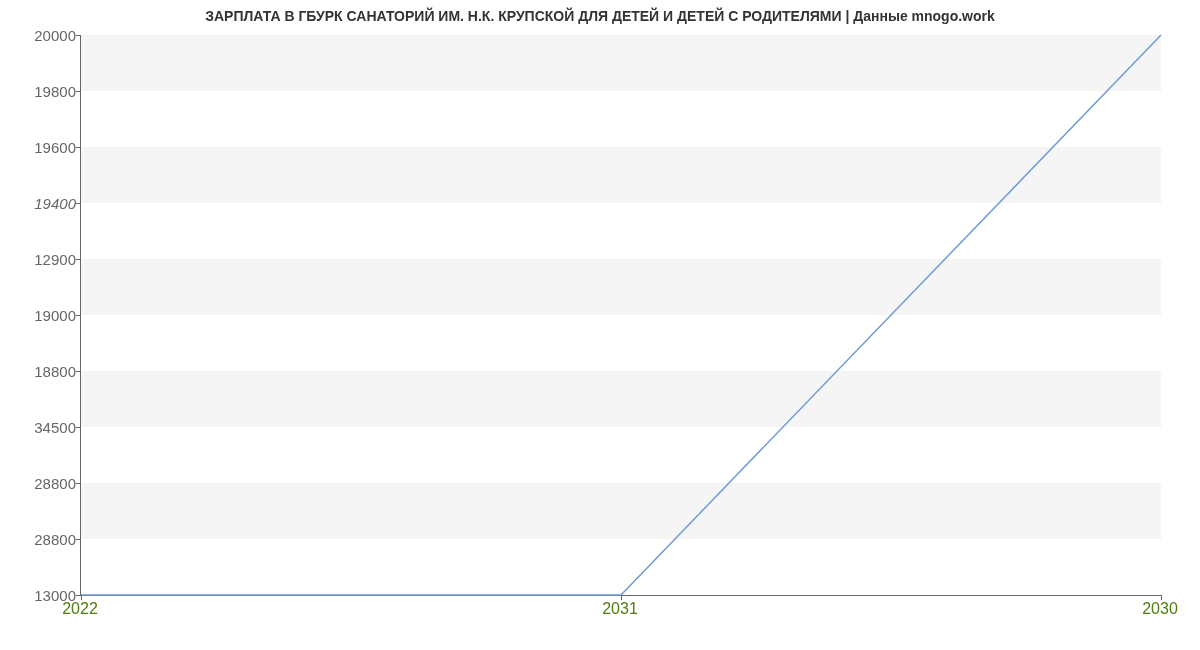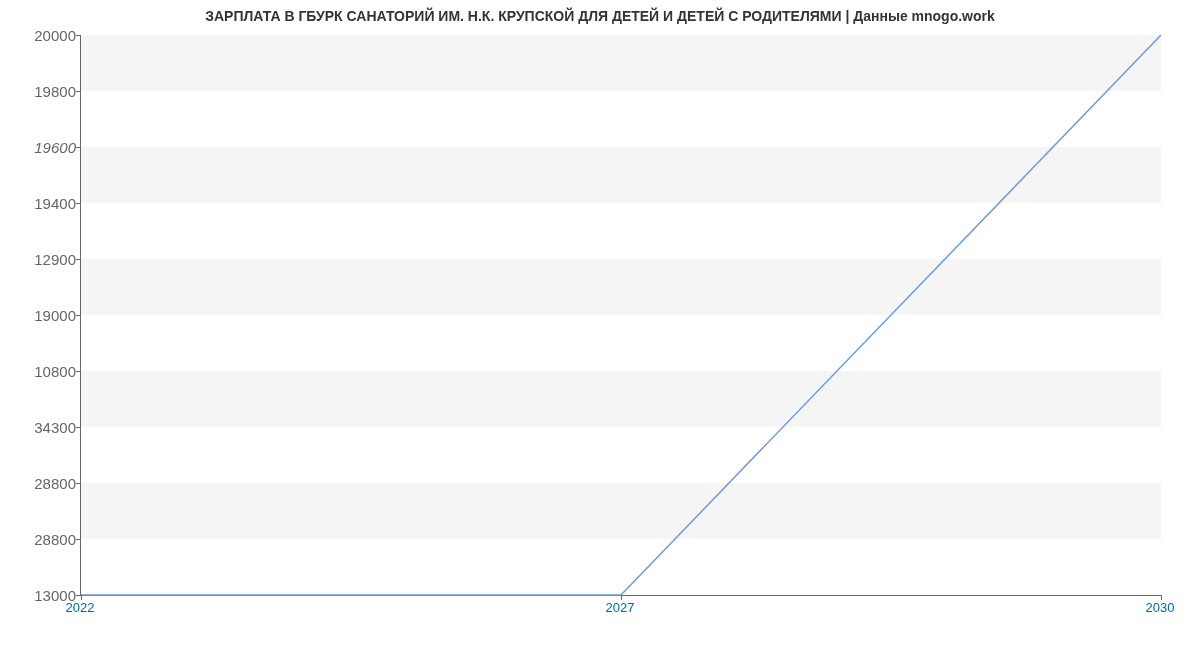--- a/index.html
+++ b/index.html
@@ -46,22 +46,22 @@
     right: 1124px;
     width: 60px;
     text-align: right;
     font-size: 15px;
     color: #666;
     transform: translateY(-50%);
   }
   .x-tick {
     position: absolute;
     top: 600px;
-    font-size: 13px;
-    color: #0369a1;
+    font-size: 16px;
+    color: #4d7c0f;
     transform: translateX(-50%);
   }
   .y-tick-mark {
     position: absolute;
     left: -5px;
     width: 5px;
     height: 1px;
     background: #666;
   }
   .x-tick-mark {
@@ -105,24 +105,24 @@
       <div class="y-tick-mark" style="top: 112px;"></div>
       <div class="y-tick-mark" style="top: 56px;"></div>
       <div class="y-tick-mark" style="top: 0px;"></div>
       <div class="x-tick-mark" style="left: 0px;"></div>
       <div class="x-tick-mark" style="left: 540px;"></div>
       <div class="x-tick-mark" style="left: 1080px;"></div>
     </div>
 <div class="y-tick" style="top: 595px;">13000</div>
     <div class="y-tick" style="top: 539px;">28800</div>
     <div class="y-tick" style="top: 483px;">28800</div>
-    <div class="y-tick" style="top: 427px;">34300</div>
-    <div class="y-tick" style="top: 371px;">10800</div>
+    <div class="y-tick" style="top: 427px;">34500</div>
+    <div class="y-tick" style="top: 371px;">18800</div>
     <div class="y-tick" style="top: 315px;">19000</div>
     <div class="y-tick" style="top: 259px;">12900</div>
-    <div class="y-tick" style="top: 203px;">19400</div>
-    <div class="y-tick" style="top: 147px; font-style: italic;">19600</div>
+    <div class="y-tick" style="top: 203px; font-style: italic;">19400</div>
+    <div class="y-tick" style="top: 147px;">19600</div>
     <div class="y-tick" style="top: 91px;">19800</div>
     <div class="y-tick" style="top: 35px;">20000</div>
     <div class="x-tick" style="left: 80px;">2022</div>
-    <div class="x-tick" style="left: 620px;">2027</div>
+    <div class="x-tick" style="left: 620px;">2031</div>
     <div class="x-tick" style="left: 1160px;">2030</div>
   </div>
 
 </body></html>

